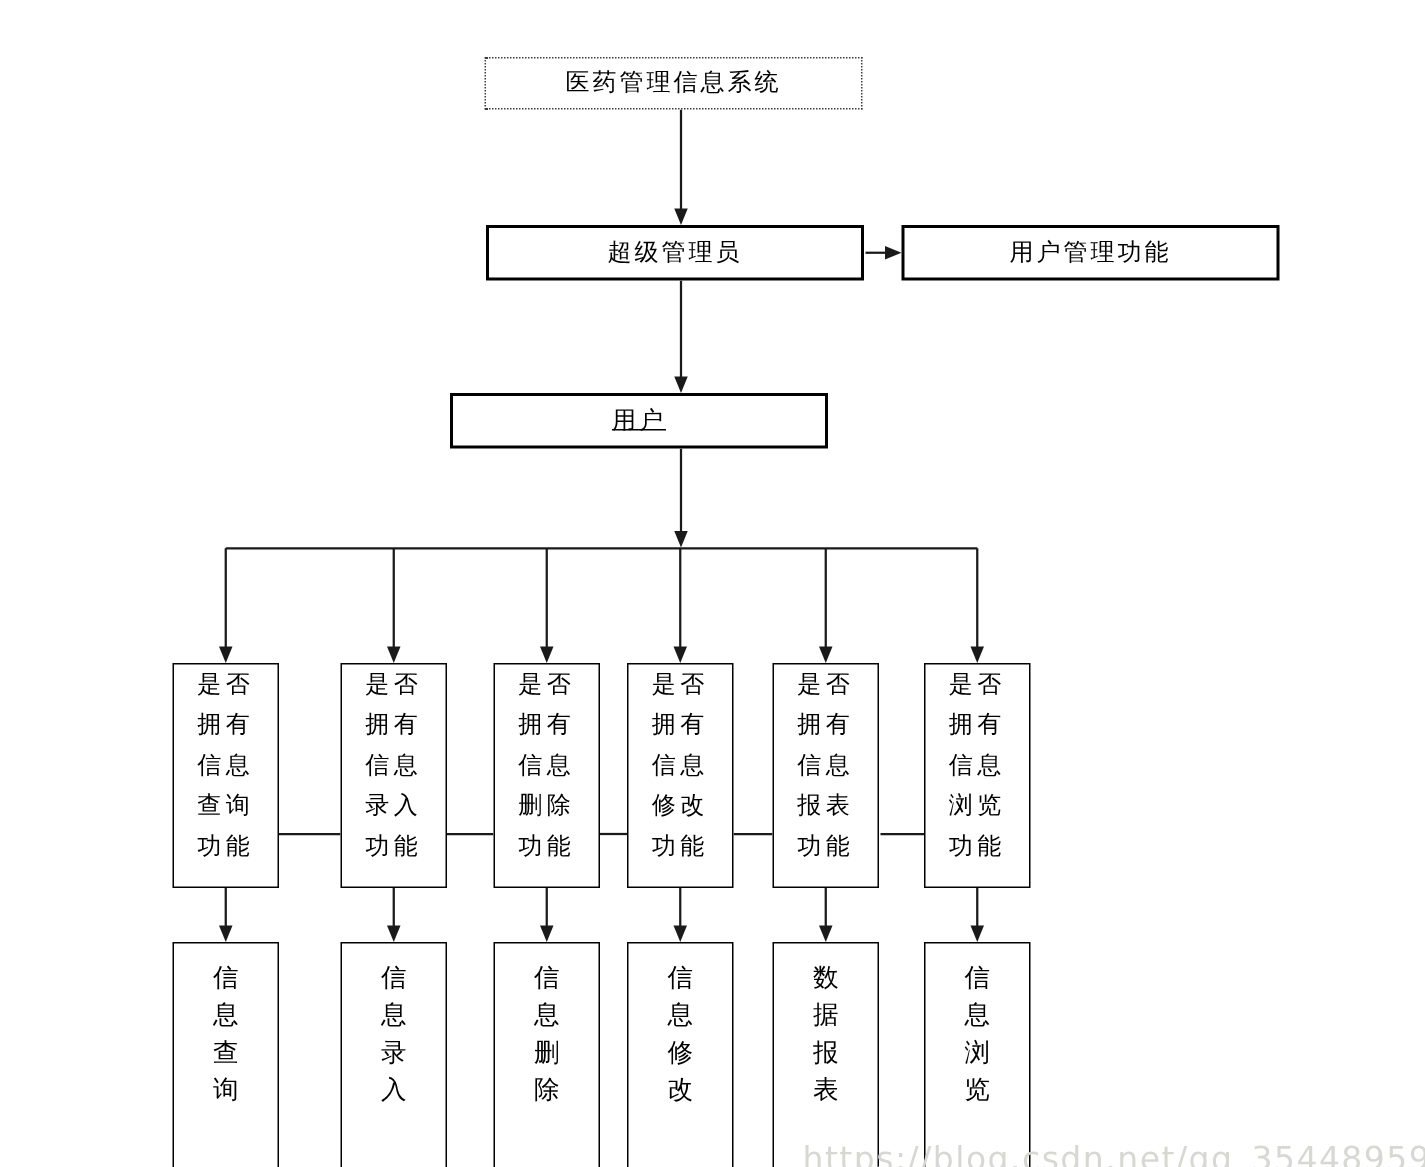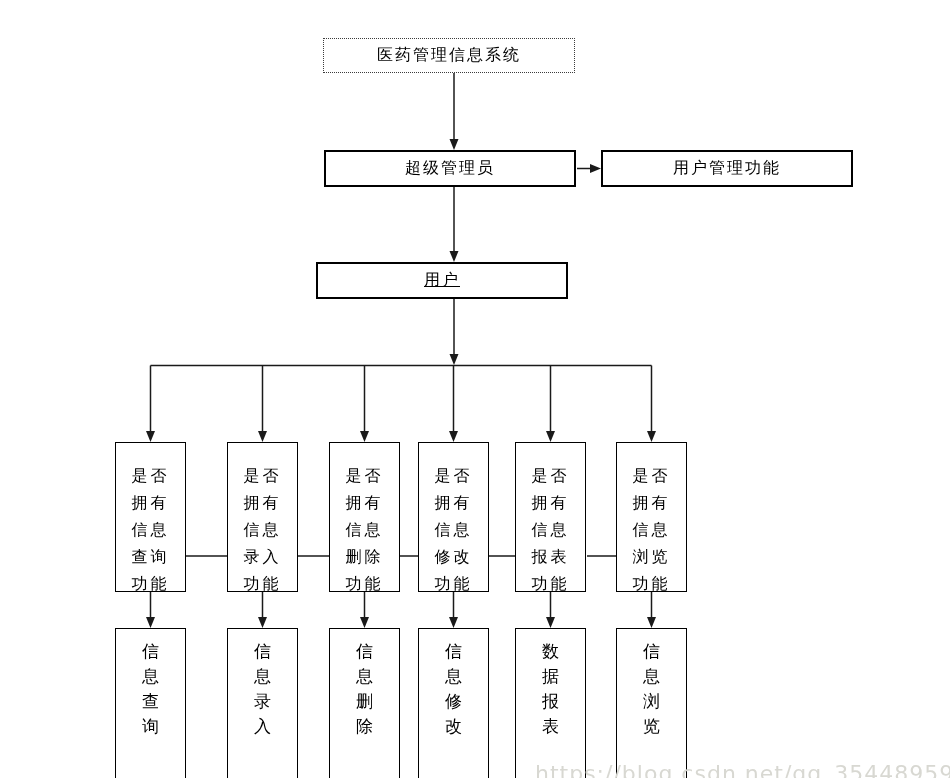--- a/index.html
+++ b/index.html
@@ -37,27 +37,27 @@
     border: 1px dotted #3c3c3c;
     font-size: 16px; letter-spacing: 2px;
   }
   .node-wide {
     width: 252px; height: 37px;
     border: 2px solid var(--border-color);
     font-size: 16px; letter-spacing: 2px;
   }
   .node-admin { left: 324px; top: 150px; }
   .node-umgmt { left: 601px; top: 150px; }
-  .node-user  { left: 316px; top: 262px; text-decoration: underline; }
+  .node-user  { left: 300px; top: 262px; text-decoration: underline; }
 
   .node-cond {
     top: 442px; width: 71px; height: 150px;
     border: 1px solid var(--border-color);
     font-size: 16px; line-height: 27px; letter-spacing: 3px;
-    align-items: flex-start; padding-top: 19px;
+    align-items: flex-start; padding-top: 0;
   }
   .node-act {
     top: 628px; width: 71px; height: 162px;
     border: 1px solid var(--border-color);
     font-size: 17px; line-height: 25px;
     align-items: flex-start; padding-top: 10px;
   }
   .c1 { left: 115px; } .c2 { left: 227px; } .c3 { left: 329px; }
   .c4 { left: 418px; } .c5 { left: 515px; } .c6 { left: 616px; }
 

